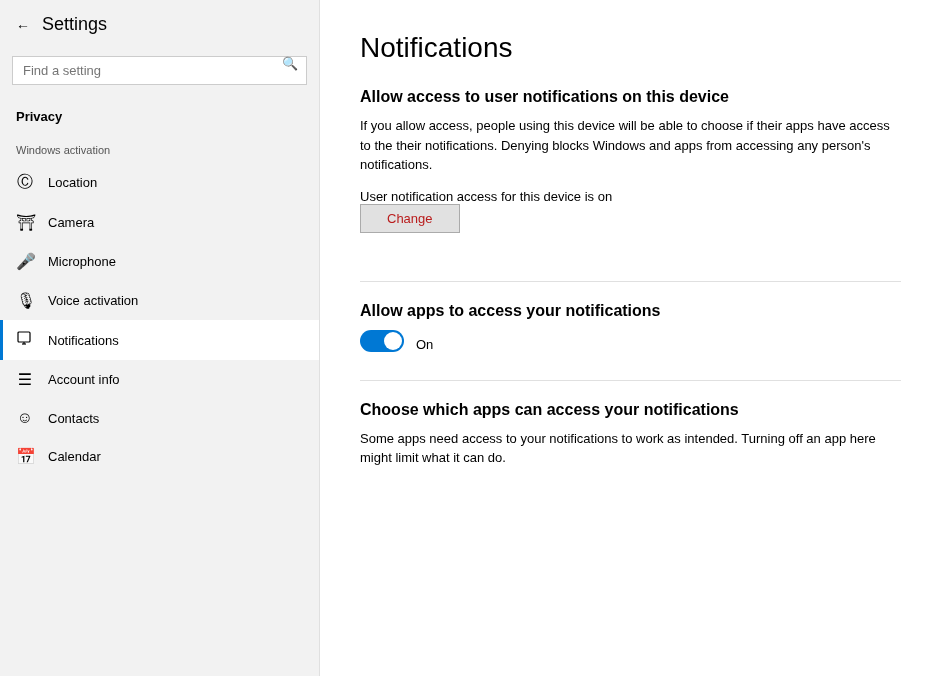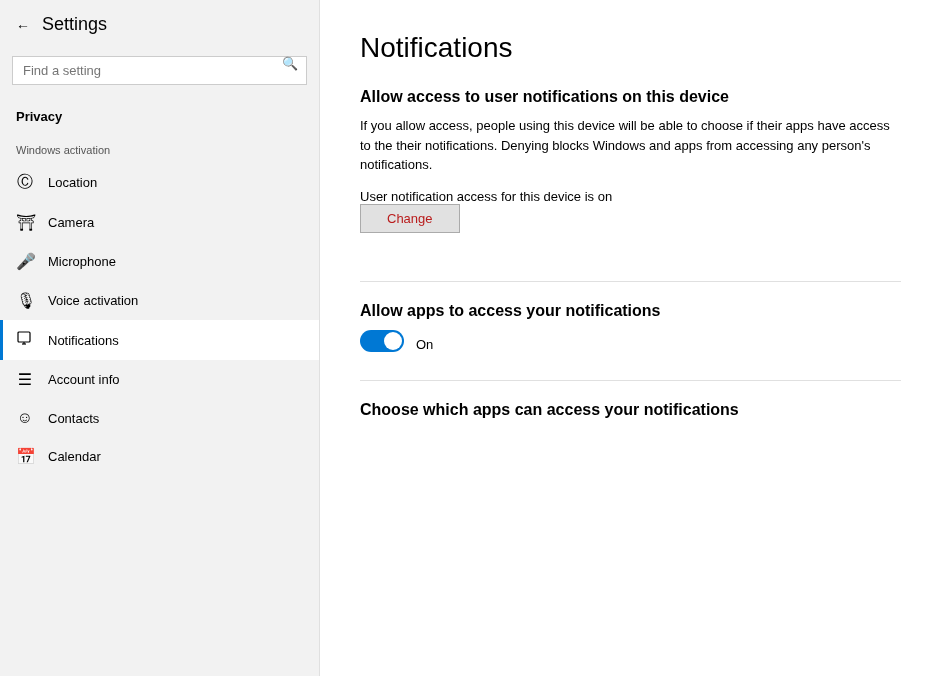--- a/index.html
+++ b/index.html
@@ -265,14 +265,15 @@
         <div class="toggle-knob"></div>
       </div>
       <span class="toggle-label">On</span>
     </div>
   </div>
 
   <div class="divider"></div>
 
   <div>
     <div class="section-heading">Choose which apps can access your notifications</div>
+    <div class="section-desc">Some apps need access to your notifications to work as intended. Turning off an app here might limit what it can do.</div>
   </div>
 </div>
 
 </body></html>

